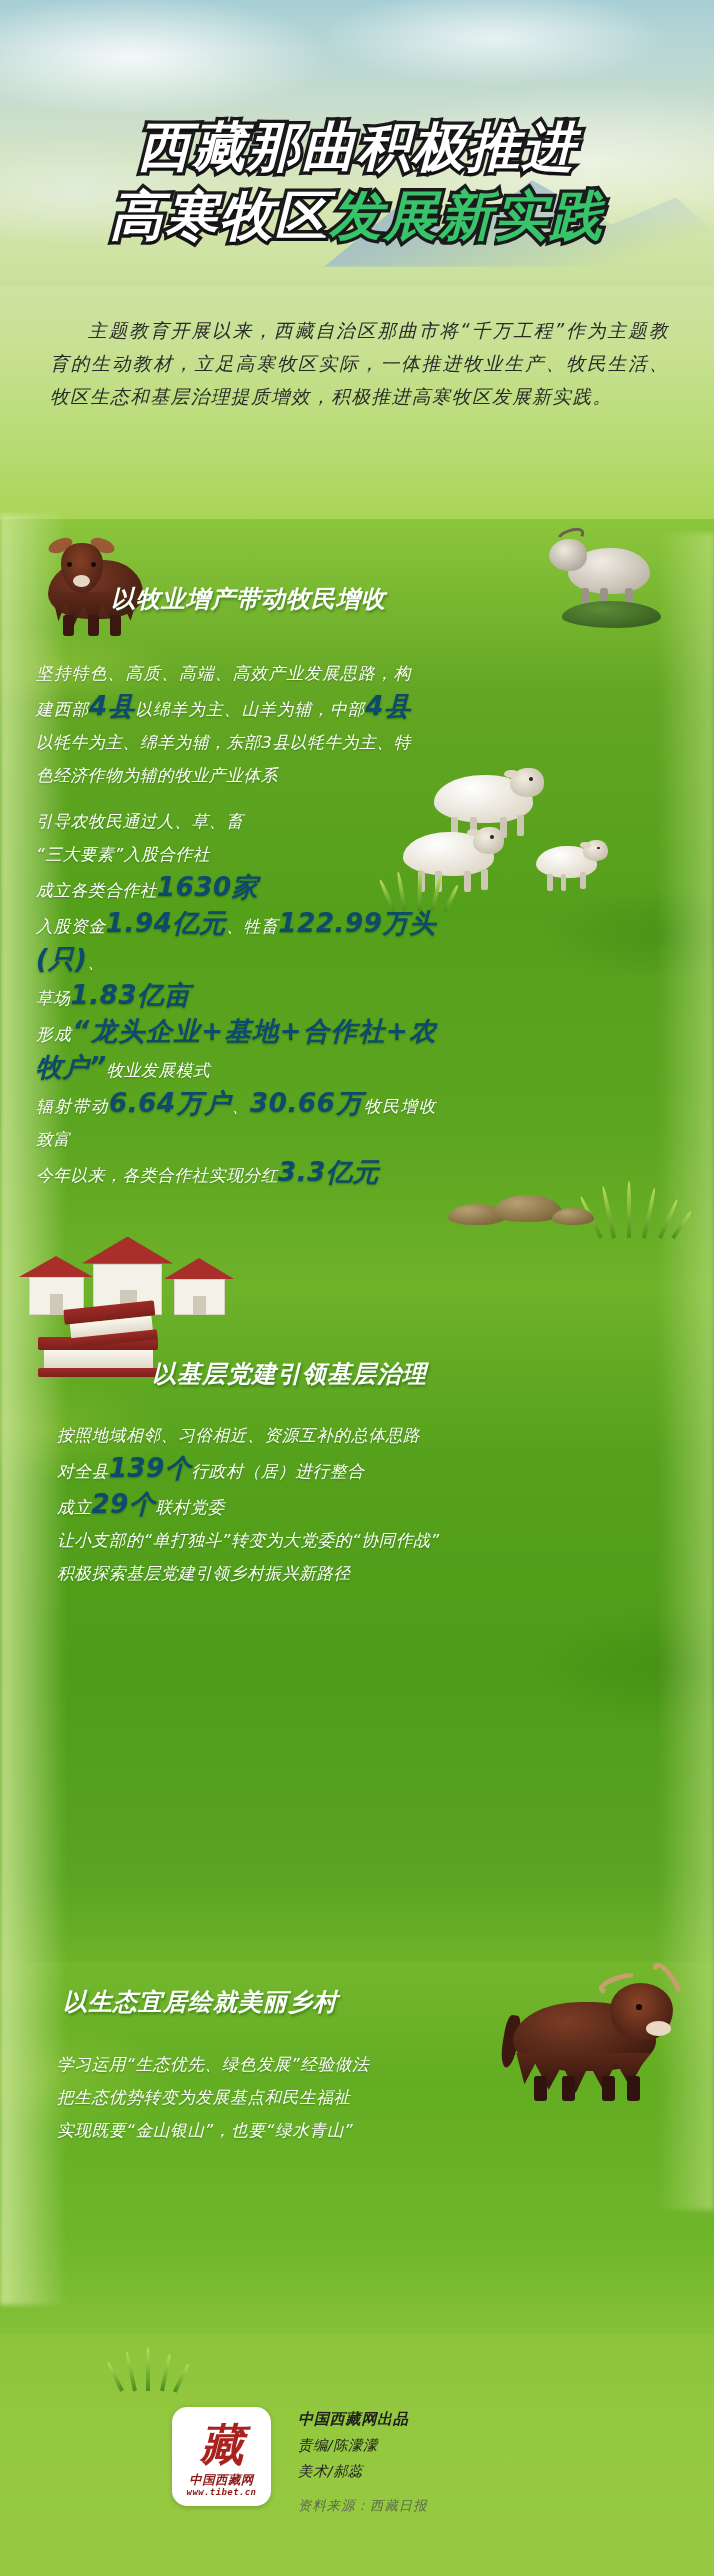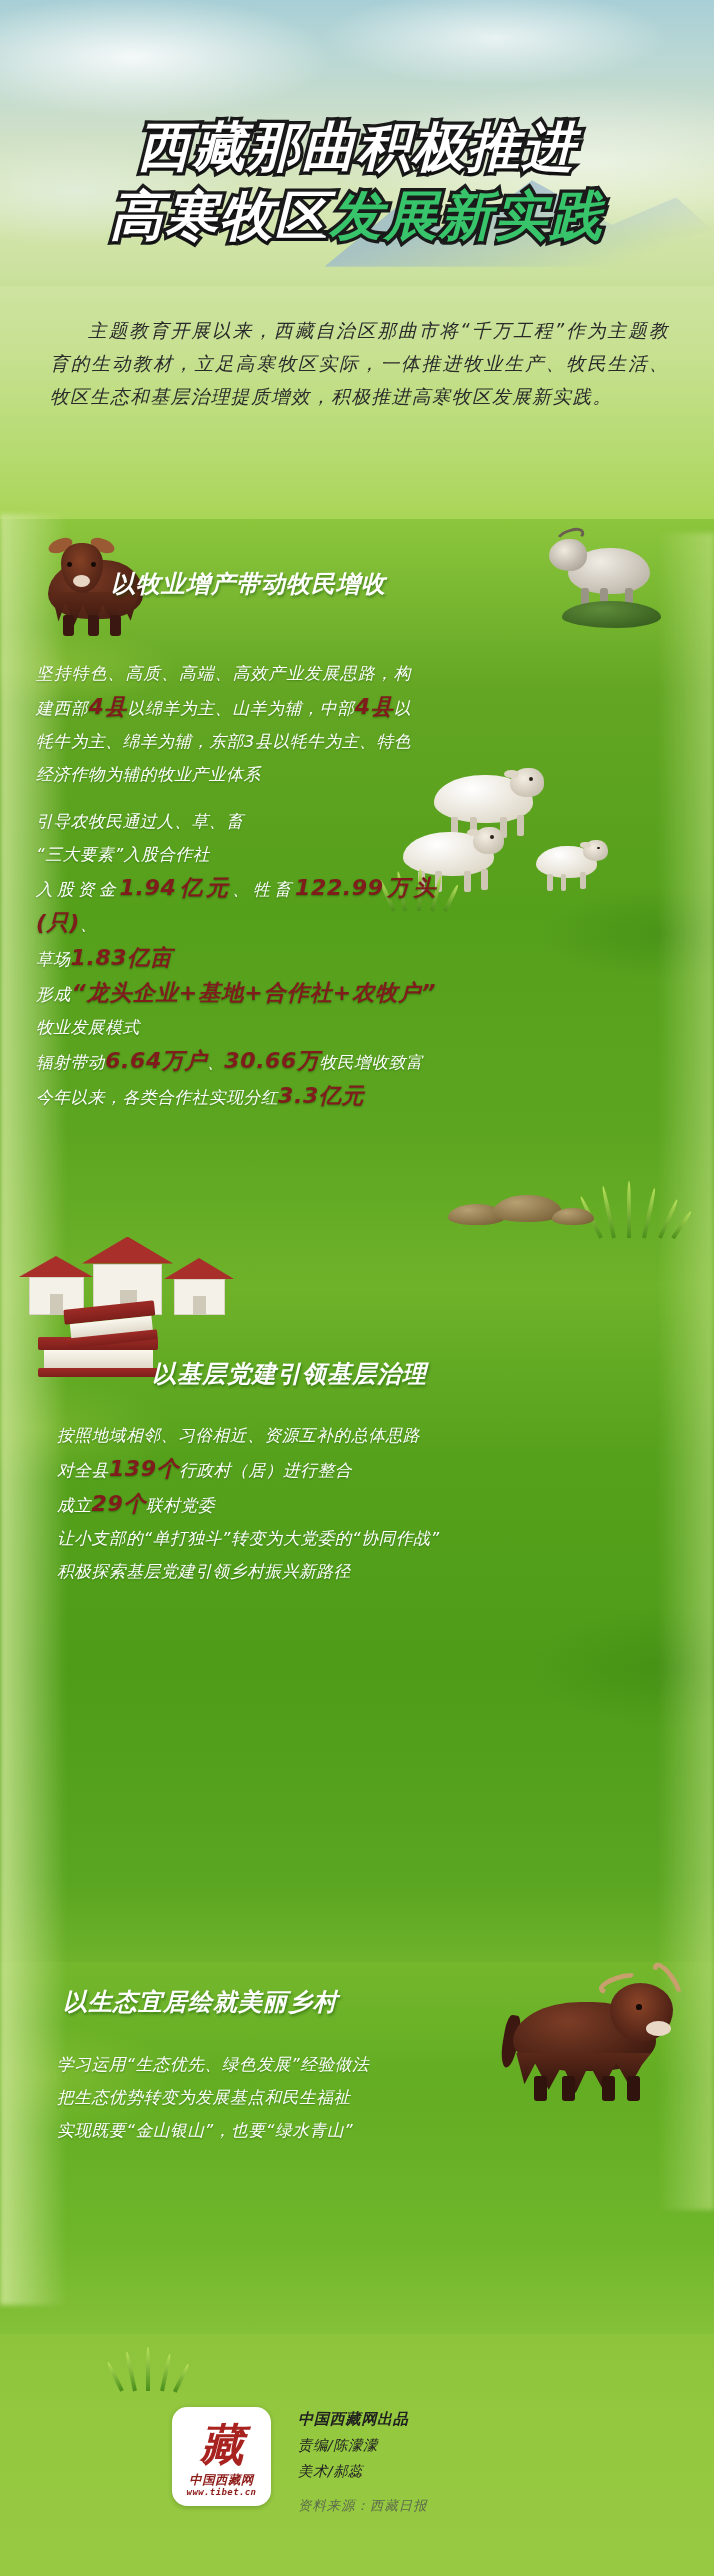--- a/index.html
+++ b/index.html
@@ -104,21 +104,21 @@
   
   .sec-body{
     position:absolute;
     font-family:"DejaVu Sans","Liberation Sans",sans-serif;
     font-size:16.7px; line-height:33px; color:#ffffff;
     letter-spacing:0.6px; text-align:justify;
     text-shadow:0 1px 1.9px rgba(0,60,0,.35);
   }
   .sec-body p{ margin:0; }
   .hl{
-    color:#7f1d1d; font-weight:bold; font-size:22px;
+    color:#0c4a6e; font-weight:bold; font-size:26px;
     text-shadow:0 1px 1.9px rgba(20,70,0,.5);
   }
 
   
   .art{ position:absolute; }
 
   
   .yak1{ left:40px; top:533px; width:114px; height:105px; }
   .yak1 .body{
     position:absolute; left:7.6px; top:27px; width:95px; height:59px;
@@ -367,27 +367,28 @@
     <i style="left:46px; height:38px; transform:rotate(12deg)"></i>
     <i style="left:59px; height:30.5px; transform:rotate(26deg)"></i>
   </div>
 
   <div class="rockline">
     <div class="rk" style="left:9.5px; top:13.3px; width:57px; height:21px;"></div>
     <div class="rk" style="left:55px; top:3.8px; width:69px; height:27px;"></div>
     <div class="rk" style="left:114px; top:17px; width:42px; height:17px;"></div>
   </div>
 
-  <div class="sec-head" style="left:111px; top:568px;">以牧业增产带动牧民增收</div>
+  <div class="sec-head" style="left:111px; top:583px;">以牧业增产带动牧民增收</div>
   <div class="sec-body" style="left:36px; top:657px; width:375px;">
     <p><span>坚持特色、高质、高端、高效产业发展思路，构建西部</span><span class="hl">4县</span><span>以绵羊为主、山羊为辅，中部</span><span class="hl">4县</span><span>以牦牛为主、绵羊为辅，东部3县以牦牛为主、特色经济作物为辅的牧业产业体系</span></p>
   </div>
   <div class="sec-body" style="left:36px; top:805px; width:400px;">
     <p><span>引导农牧民通过人、草、畜</span></p>
     <p><span>“三大要素”入股合作社</span></p>
+    <p><span>成立各类合作社</span><span class="hl">1630家</span></p>
     <p><span>入股资金</span><span class="hl">1.94亿元</span><span>、牲畜</span><span class="hl">122.99万头(只)</span><span>、</span></p>
     <p><span>草场</span><span class="hl">1.83亿亩</span></p>
     <p><span>形成</span><span class="hl">“龙头企业+基地+合作社+农牧户”</span><span>牧业发展模式</span></p>
     <p><span>辐射带动</span><span class="hl">6.64万户</span><span>、</span><span class="hl">30.66万</span><span>牧民增收致富</span></p>
     <p><span>今年以来，各类合作社实现分红</span><span class="hl">3.3亿元</span></p>
   </div>
 
   <div class="art houses">
     <div class="hs" style="left:0px; top:27px; width:74px; height:59px;">
       <div class="roof" style="left:0; top:0; width:74px; height:21px; clip-path:polygon(0 100%,50% 0,100% 100%);"></div>

